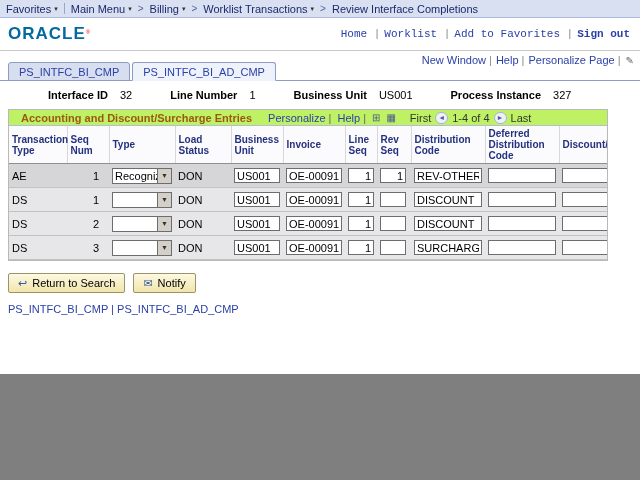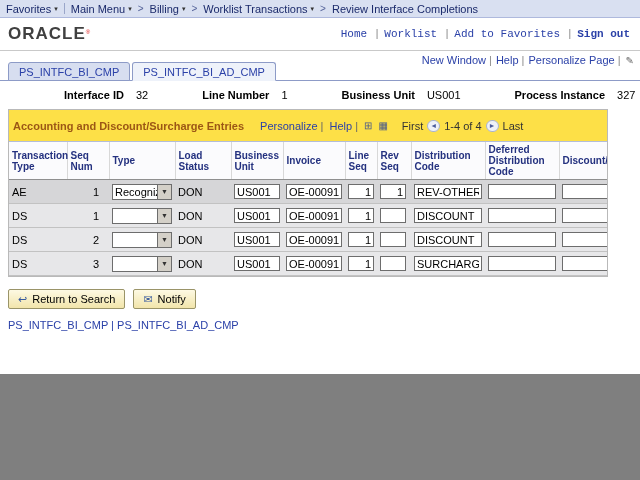--- a/index.html
+++ b/index.html
@@ -19,21 +19,21 @@
   }
   .crumb { display:inline-flex; align-items:center; gap:3px; cursor:pointer; }
   .caret { font-size:7px; color:#333; line-height:1; }
   .vbar { width:1px; height:11px; background:#9aa6c9; }
   .crumb-sep { color:#55639a; font-size:10px; }
   
   .orabar {
     height:33px; background:#fff; border-bottom:1px solid #c9c9c9;
     display:flex; align-items:center; padding:0 8px;
   }
-  .logo { color:#404040; font-weight:bold; font-size:17px; letter-spacing:1px; }
+  .logo { color:#0369a1; font-weight:bold; font-size:17px; letter-spacing:1px; }
   .logo-reg { color:#e01b1b; font-size:6px; vertical-align:super; }
   .oralinks { margin-left:auto; display:flex; align-items:flex-start; color:#2b41a8;font-family:Liberation Mono, monospace; }
   .olink { cursor:pointer; padding:0 2px; }
   .olink.sep::after { content:" |"; color:#8a8a8a; }
   .olink.signout { font-weight:bold; }
   
   .page { background:#fff; height:323px; overflow:hidden; position:relative; }
   .toprow { position:relative; height:30px; border-bottom:1px solid #8d9bc7; }
   .pagelinks { position:absolute; top:3px; right:6px; display:flex; align-items:center; color:#2b41a8; }
   .plink { cursor:pointer; padding:0 2px; }
@@ -42,26 +42,26 @@
   .tabs { position:absolute; bottom:-1px; left:8px; display:flex; gap:2px; }
   .tab {
     border:1px solid #8d9bc7; border-bottom:1px solid #8d9bc7;
     background:#d7def0; color:#2b41a8; padding:3px 10px 2px;
     border-radius:3px 3px 0 0; cursor:pointer;
   }
   .tab.active { background:#eef2fa; border-bottom:1px solid #eef2fa; }
   
   .fieldsrow { display:flex; gap:38px; padding:7px 0 6px 48px; align-items:center; height:26px; }
   .fld { display:flex; gap:12px; }
-  .fld .lbl { font-weight:bold;margin-left:16px; }
+  .fld .lbl { font-weight:bold; }
   
   .grid { margin:2px 0 0 8px; width:600px; border:1px solid #b9b9b9; background:#fff; }
   .gridhead {
-    background:#fde047; border-bottom:1px solid #b3bdd9;
-    display:flex; align-items:center; gap:6px; padding:1px 4px; height:32px; white-space:nowrap;
+    background:#bef264; border-bottom:1px solid #b3bdd9;
+    display:flex; align-items:center; gap:6px; padding:1px 12px; height:16px; white-space:nowrap;
   }
   .gridtitle { color:#9c5715; font-weight:bold; margin-right:10px; }
   .glink { color:#2b41a8; cursor:pointer; }
   .glink.sepafter::after { content:" |"; color:#666; }
   .gicon { color:#4a5a8a; font-size:10px; cursor:pointer; line-height:1; }
   .pager { display:flex; gap:4px; align-items:center; color:#333; margin-left:8px; }
   .navbtn {
     font-size:7px; color:#4a5a9a; background:#eef1f8; border:1px solid #aab3cc;
     border-radius:7px; width:13px; height:12px; line-height:10px; text-align:center; cursor:pointer;
   }

